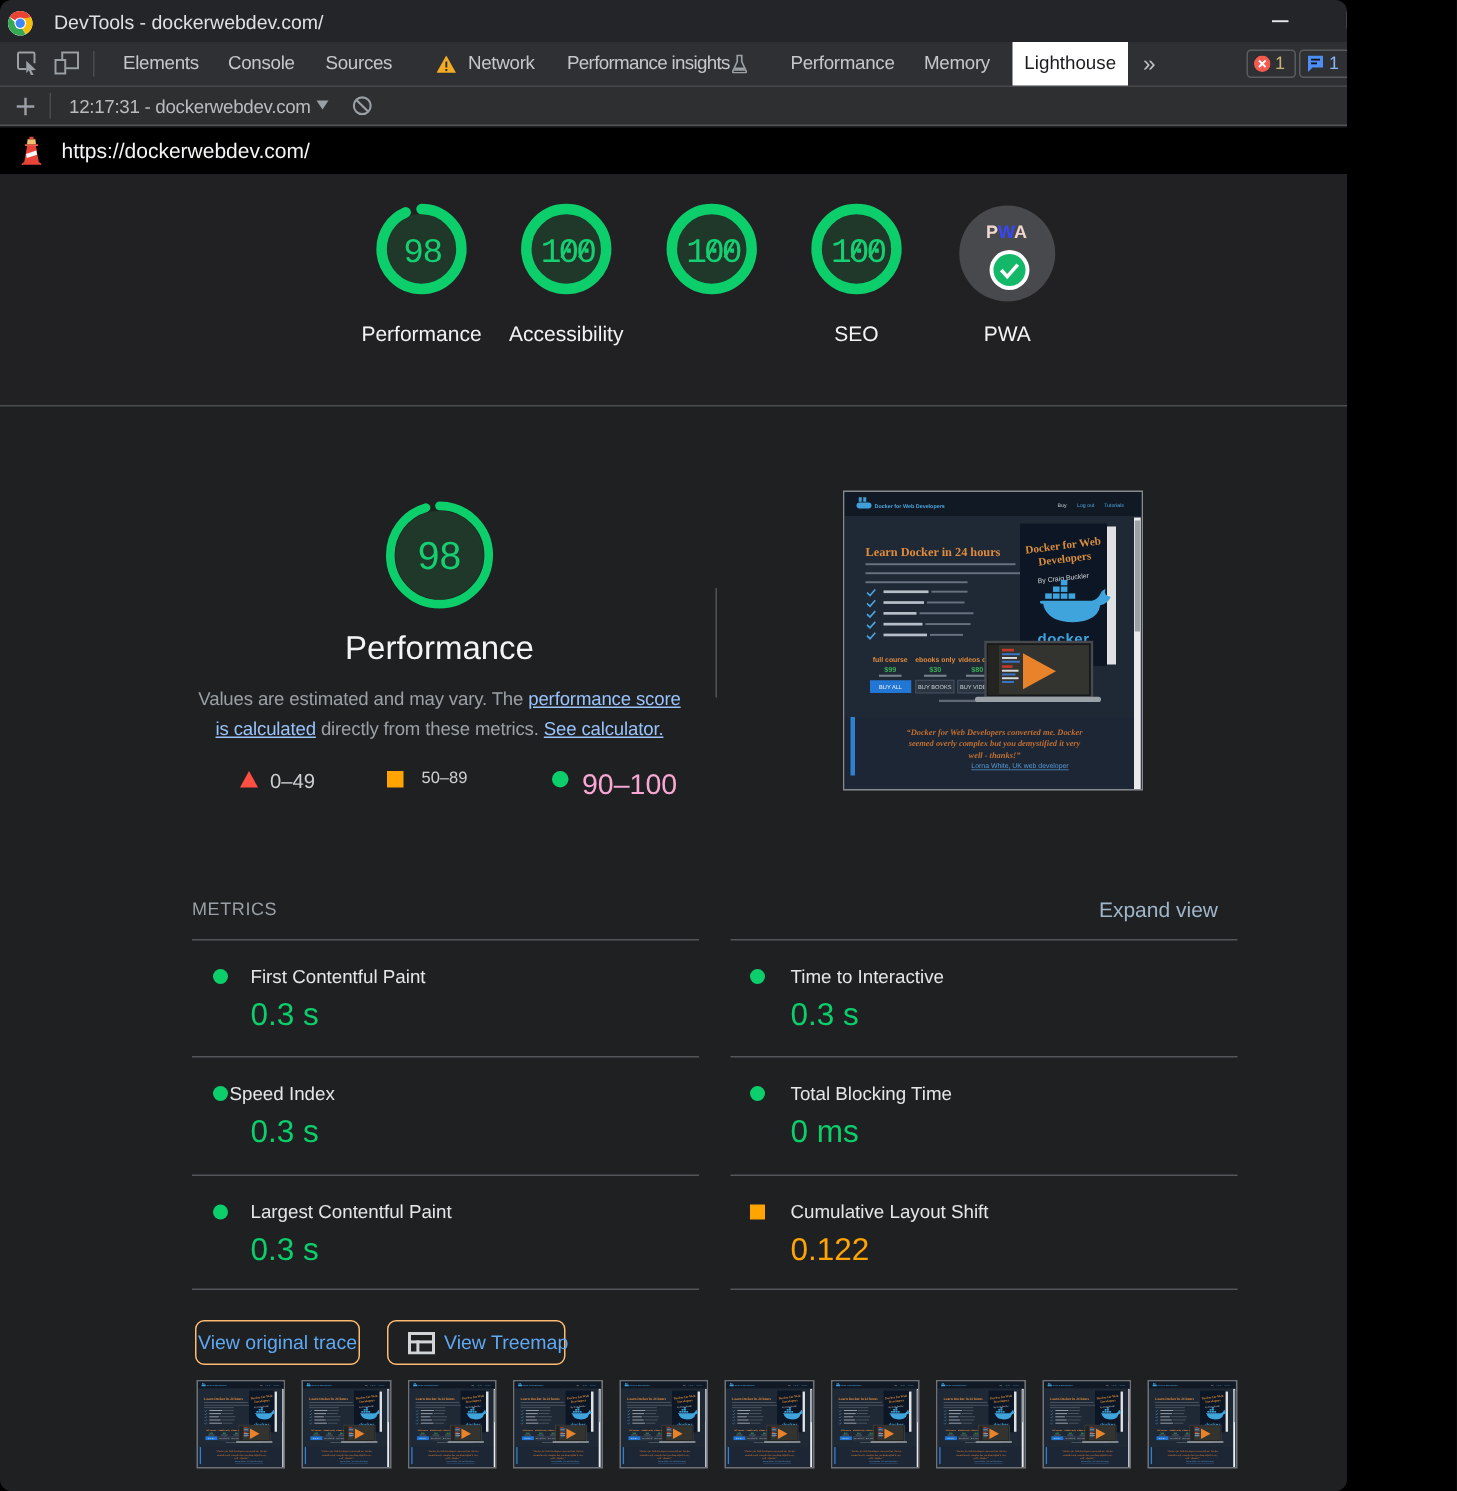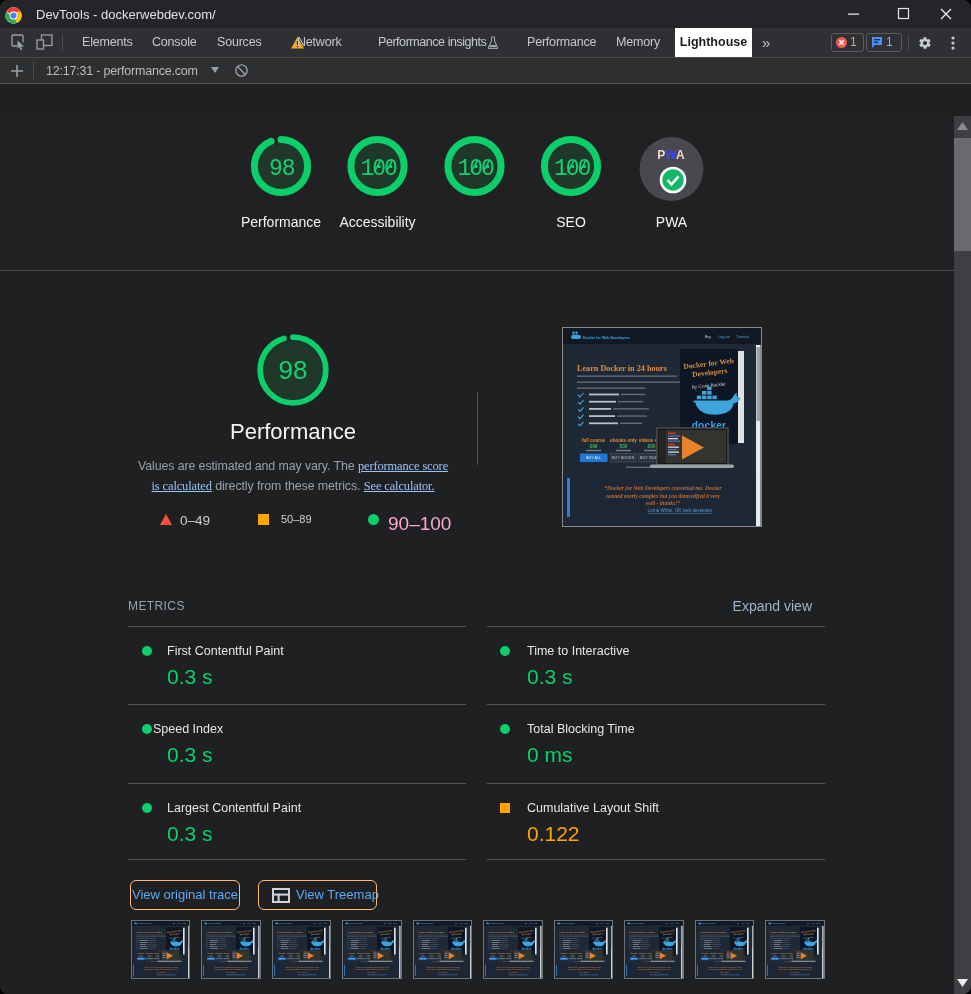--- a/index.html
+++ b/index.html
@@ -1,18 +1,18 @@
 <!DOCTYPE html>
 <html><head>
 <meta charset="utf-8">
 <style>
   * { margin:0; padding:0; box-sizing:border-box; }
   html,body { width:971px; height:994px; background:#000; overflow:hidden; }
   body { font-family:"Liberation Sans", sans-serif; position:relative; }
-  .win { position:absolute; left:0; top:0; width:971px; height:994px; background:#1f2022; border-radius:8px; overflow:hidden;padding-left:32px; }
+  .win { position:absolute; left:0; top:0; width:898px; height:994px; background:#1f2022; border-radius:8px; overflow:hidden;padding-left:32px; }
   .abs { position:absolute; }
 
   
   .titlebar { position:absolute; left:0; top:0; width:971px; height:28px; background:#242528; }
   .title-text { position:absolute; left:36px; top:7px; color:#dee1e4; font-size:13px; }
 
   
   .tabbar { position:absolute; left:0; top:28px; width:971px; height:30px; background:#2f3033; border-bottom:1px solid #47484b; }
   .tab { position:absolute; top:0; height:29px; line-height:29px; color:#c5c8ca; font-size:12.5px; letter-spacing:-0.2px; }
 
@@ -22,21 +22,21 @@
   
   .urlrow { position:absolute; left:0; top:85px; width:971px; height:31px; background:#000; }
 
   
   .content { position:absolute; left:0; top:116px; width:954px; height:878px; background:#1f2022; }
   .summary { position:absolute; left:0; top:0; width:954px; height:155px; background:#212124; border-bottom:1px solid #4b4c4f; }
 
   .gauge-label { position:absolute; color:#f1f3f4; font-size:14px; text-align:center; width:120px; line-height:19px; }
   .green { color:#0cce6b; }
   .orange { color:#ffa400; }
-  .link { color:#99c3fb; text-decoration:underline;font-family:Liberation Serif, serif; }
+  .link { color:#99c3fb; text-decoration:underline; }
 
   .metric-line { position:absolute; height:1px; background:#55565a; }
   .metric-label { position:absolute; color:#e4e6e8; font-size:12.5px; }
   .metric-value { position:absolute; font-size:21px; }
   .dot { position:absolute; width:10px; height:10px; border-radius:50%; background:#0cce6b; }
 
   .btn { position:absolute; height:30px; border:1px solid #fdba74; border-radius:6px; color:#5fa9f4; font-size:13px; line-height:28px; text-align:center; }
 
   
   .sb-track { position:absolute; left:954px; top:116px; width:17px; height:878px; background:#3e3f42; }
@@ -76,29 +76,29 @@
     </svg>
     <div class="abs" style="left:62px;top:6px;width:1px;height:17px;background:#4a4b4e"></div>
     <div class="tab" style="left:82px">Elements</div>
     <div class="tab" style="left:152px">Console</div>
     <div class="tab" style="left:217px">Sources</div>
     <svg class="abs" style="left:291px;top:9px" width="13" height="12" viewBox="0 0 13 12">
       <path d="M6.5 0 L13 11.5 H0 Z" fill="#f2ab26"></path>
       <rect x="5.9" y="4" width="1.3" height="4" fill="#2f3033"></rect>
       <rect x="5.9" y="9" width="1.3" height="1.4" fill="#2f3033"></rect>
     </svg>
-    <div class="tab" style="left:297px">Network</div>
+    <div class="tab" style="left:312px">Network</div>
     <div class="tab" style="left:378px;letter-spacing:-0.45px">Performance insights</div>
     <svg class="abs" style="left:488px;top:8px" width="10" height="13" viewBox="0 0 10 13">
       <path d="M3.5 1 h3 v4 l3 6.5 q0.3 1 -1 1 h-7 q-1.3 0 -1 -1 l3 -6.5 Z" fill="none" stroke="#9aa0a6" stroke-width="1.1"></path>
       <path d="M2.2 9 h5.6 l1 2.2 h-7.6 Z" fill="#9aa0a6"></path>
     </svg>
     <div class="tab" style="left:527px">Performance</div>
     <div class="tab" style="left:616px">Memory</div>
-    <div class="abs" style="left:675px;top:0;width:77px;height:29px;background:#fff;color:#1b1c1e;font-size:12.5px;font-weight:700;text-align:center;line-height:29px">Lighthouse</div>
+    <div class="abs" style="left:675px;top:0;width:77px;height:29px;background:#fff;color:#1b1c1e;font-size:12.5px;font-weight:400;text-align:center;line-height:29px">Lighthouse</div>
     <div class="tab" style="left:762px;font-size:15px;color:#c0c3c6">»</div>
 
     <div class="abs" style="left:831px;top:5px;width:33px;height:19px;border:1px solid #5a5b5d;border-radius:3px"></div>
     <svg class="abs" style="left:836px;top:9px" width="11" height="11" viewBox="0 0 11 11">
       <circle cx="5.5" cy="5.5" r="5.5" fill="#f45b50"></circle>
       <path d="M3.3 3.3 l4.4 4.4 M7.7 3.3 l-4.4 4.4" stroke="#fff" stroke-width="1.3"></path>
     </svg>
     <div class="abs" style="left:850px;top:7px;color:#cbb172;font-size:12px">1</div>
     <div class="abs" style="left:866px;top:5px;width:36px;height:19px;border:1px solid #5a5b5d;border-radius:3px"></div>
     <svg class="abs" style="left:871px;top:9px" width="12" height="11" viewBox="0 0 12 11">
@@ -115,28 +115,44 @@
         <circle cx="2" cy="7" r="1.6" fill="#c6c9cc"></circle>
         <circle cx="2" cy="12" r="1.6" fill="#c6c9cc"></circle>
       </svg>
   </div>
 
   <div class="toolbar2">
     <svg class="abs" style="left:11px;top:7px" width="12" height="12" viewBox="0 0 12 12">
       <path d="M6 0 V12 M0 6 H12" stroke="#9aa0a6" stroke-width="1.6"></path>
     </svg>
     <div class="abs" style="left:33px;top:4px;width:1px;height:17px;background:#4a4b4e"></div>
-    <div class="abs" style="left:46px;top:5.5px;color:#b9bcbe;font-size:12.5px;letter-spacing:-0.2px">12:17:31 - performance.com</div>
+    <div class="abs" style="left:46px;top:5.5px;color:#b9bcbe;font-size:12.5px;letter-spacing:-0.2px">12:17:31 - dockerwebdev.com</div>
     <div class="abs" style="left:211px;top:9px;width:0;height:0;border-left:4.5px solid transparent;border-right:4.5px solid transparent;border-top:6px solid #9aa0a6"></div>
     <svg class="abs" style="left:235px;top:6px" width="13" height="13" viewBox="0 0 13 13">
       <circle cx="6.5" cy="6.5" r="5.6" fill="none" stroke="#9aa0a6" stroke-width="1.4"></circle>
       <path d="M2.6 2.6 L10.4 10.4" stroke="#9aa0a6" stroke-width="1.4"></path>
     </svg>
   </div>
 
+  <div class="urlrow">
+    <svg class="abs" style="left:14px;top:6px" width="14" height="19" viewBox="0 0 14 19">
+      <path d="M4.2 5.6 h5.6 l2.4 13.2 h-10.4 Z" fill="#e8443a"></path>
+      <path d="M2.6 5.2 h8.8 v1.2 h-8.8 Z" fill="#ef5a47"></path>
+      <path d="M4.4 1.8 h5.2 l0.4 3.4 h-6 Z" fill="#efc271"></path>
+      <path d="M5.6 0 h2.8 v1.8 h-2.8 Z" fill="#e8443a"></path>
+      <path d="M3.4 11.6 l6.8 -2.2 l0.5 2.8 l-6.9 2.2 Z" fill="#fff"></path>
+      <path d="M0.6 18.8 l2 -1.4 M13.4 18.8 l-2 -1.4" stroke="#e8443a" stroke-width="1.2"></path>
+    </svg>
+    <div class="abs" style="left:41px;top:7px;color:#f4f5f6;font-size:14px">https://dockerwebdev.com/</div>
+    <svg class="abs" style="left:944px;top:8px" width="4" height="15" viewBox="0 0 4 15">
+        <circle cx="2" cy="2" r="1.7" fill="#b9bcbe"></circle>
+        <circle cx="2" cy="7.5" r="1.7" fill="#b9bcbe"></circle>
+        <circle cx="2" cy="13" r="1.7" fill="#b9bcbe"></circle>
+      </svg>
+  </div>
 
   <div class="content">
 
     <div class="summary" id="summary">
       <svg class="abs" style="left:0;top:0" width="954" height="151" viewBox="0 0 954 151">
         <g transform="translate(281,50)">
           <circle r="23.5" fill="#1f3829"></circle>
           <circle r="26.6" fill="none" stroke="#0cce6b" stroke-width="7" stroke-linecap="round" stroke-dasharray="156 11.1" transform="rotate(-90)"></circle>
           <text x="0.7" y="8.5" text-anchor="middle" font-family="Liberation Mono, monospace" font-size="23" letter-spacing="-1" fill="#15d072">98</text>
         </g>

